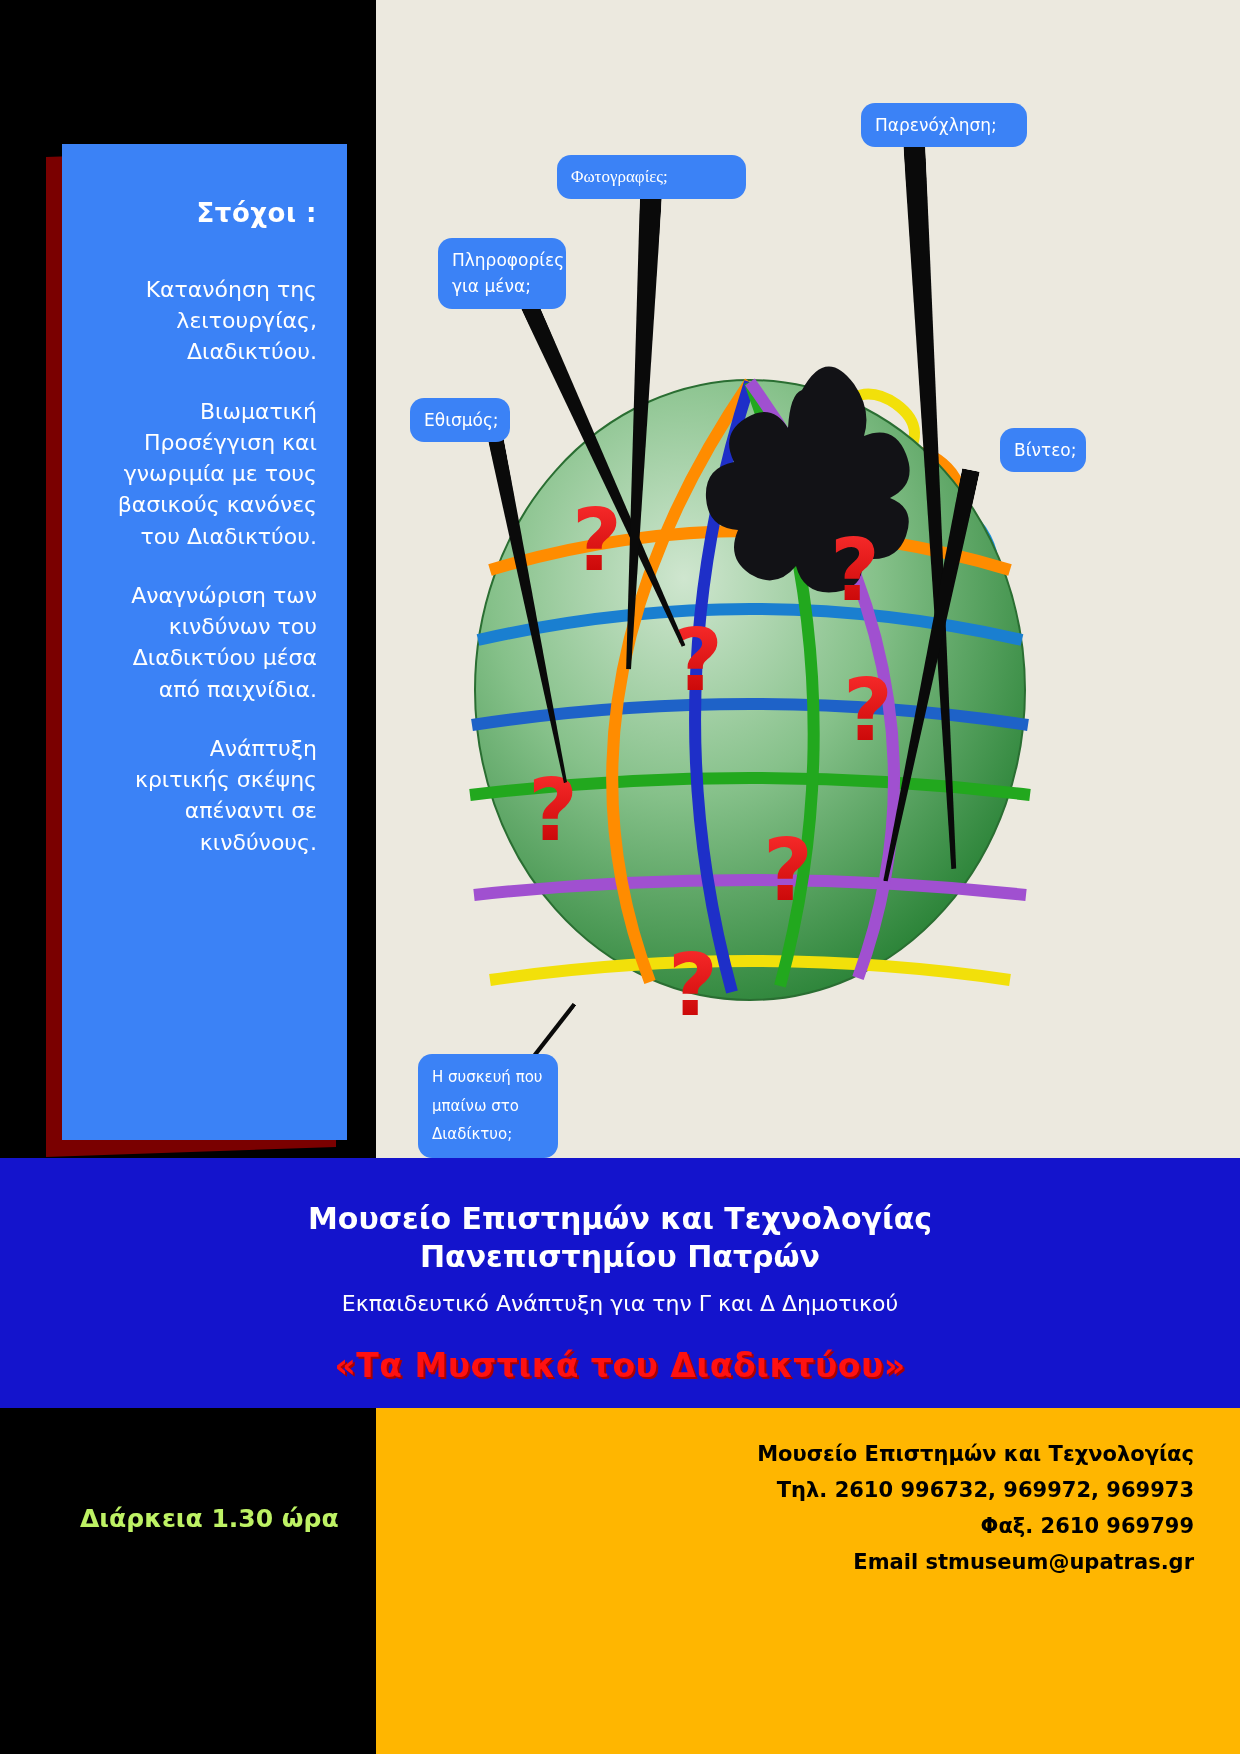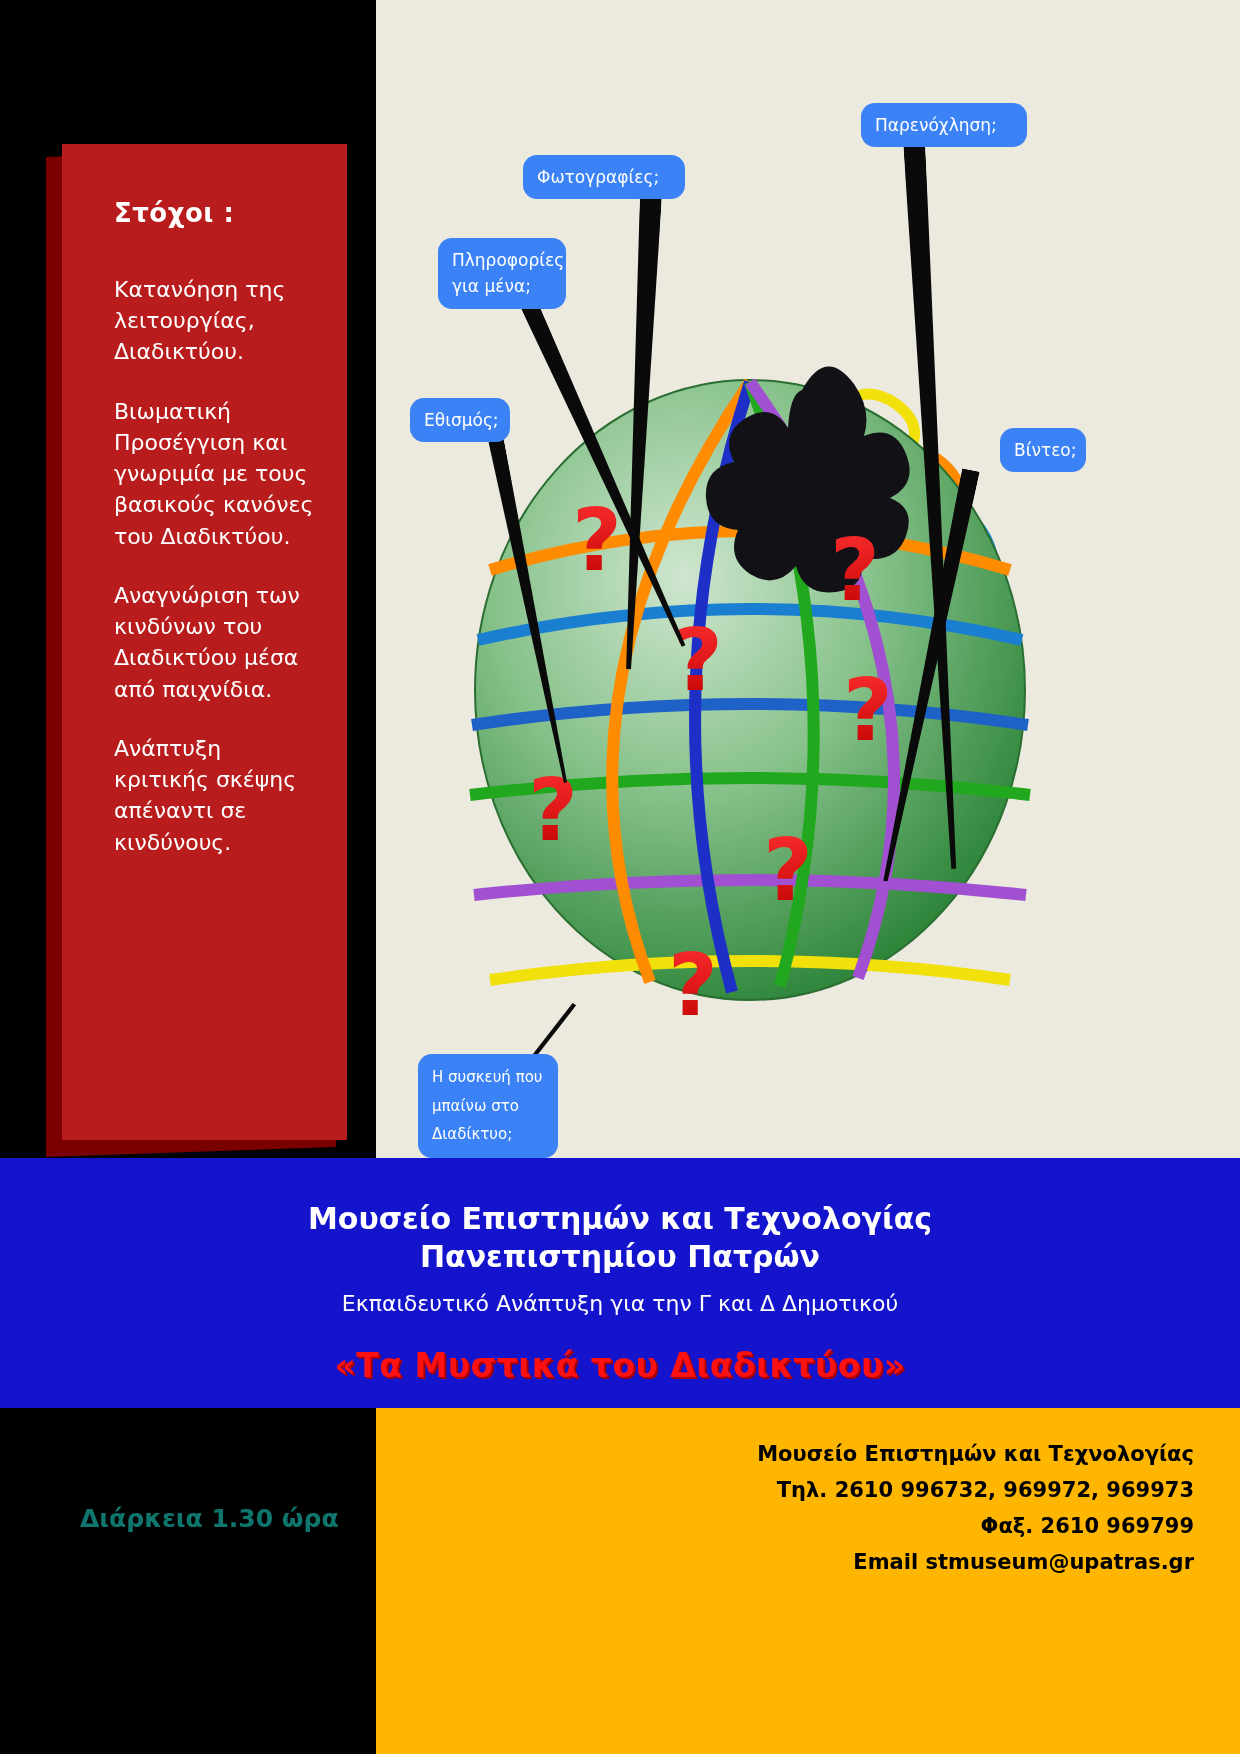--- a/index.html
+++ b/index.html
@@ -31,22 +31,23 @@
   
   #goals-shadow {
     position: absolute; left: 46px; top: 152px;
     width: 290px; height: 1000px;
     background: #7a0000;
     transform: skewY(-2deg);
   }
   #goals-panel {
     position: absolute; left: 62px; top: 144px;
     width: 285px; height: 996px;
-    background: #b91c1c;
+    background: #3b82f6;
     padding: 54px 30px 20px 52px;
+    text-align: right;
   }
   #goals-title {
     color: #ffffff;
     font-size: 26px;
     font-weight: bold;
     margin-bottom: 46px;
     letter-spacing: .5px;
   }
   .goal-item {
     color: #ffffff;
@@ -110,21 +111,21 @@
   }
 
   
   #bottom-row {
     position: absolute; left: 0; top: 1408px;
     width: 1240px; height: 346px;
     background: #000000;
   }
   #duration {
     position: absolute; left: 80px; top: 96px;
-    color: #0f766e;
+    color: #bef264;
     font-size: 25px;
     font-weight: bold;
   }
   #contact-box {
     position: absolute; left: 376px; top: 0;
     width: 864px; height: 346px;
     background: #ffb600;
     text-align: right;
     padding: 28px 46px 0 0;
   }
@@ -209,21 +210,21 @@
     <div class="leader" style="left:640px; top:195px; width:22px; height:475px; clip-path:polygon(0 0,100% 0,72% 100%,50% 100%); transform:rotate(3deg);"></div>
     <div class="leader" style="left:903px; top:140px; width:22px; height:730px; clip-path:polygon(0 0,100% 0,68% 100%,46% 100%); transform:rotate(-3deg);"></div>
     <div class="leader" style="left:962px; top:470px; width:18px; height:420px; clip-path:polygon(0 0,100% 0,72% 100%,48% 100%); transform:rotate(12deg);"></div>
     <div class="leader" style="left:560px; top:1000px; width:18px; height:130px; clip-path:polygon(40% 100%,62% 100%,100% 0,76% 0); transform:rotate(35deg);"></div>
 
     <div class="bubble" style="left:410px; top:398px; width:100px;text-align:right;">Εθισμός;</div>
 
     <div class="bubble" style="left:438px; top:238px; width:128px;">Πληροφορίες
 για μένα;</div>
 
-    <div class="bubble" style="left:523px; top:155px; width:162px;">Φωτογραφίες;</div>
+    <div class="bubble" style="left:557px; top:155px; width:189px;font-family:Liberation Serif, serif;">Φωτογραφίες;</div>
 
     <div class="bubble" style="left:861px; top:103px; width:166px;">Παρενόχληση;</div>
 
     <div class="bubble" style="left:1000px; top:428px; width:86px;">Βίντεο;</div>
 
     <div class="bubble" style="left:418px; top:1054px; width:140px; font-size:15px; line-height:1.9;">Η συσκευή που
 μπαίνω  στο
 Διαδίκτυο;</div>
 
     <div id="goals-shadow"></div>

